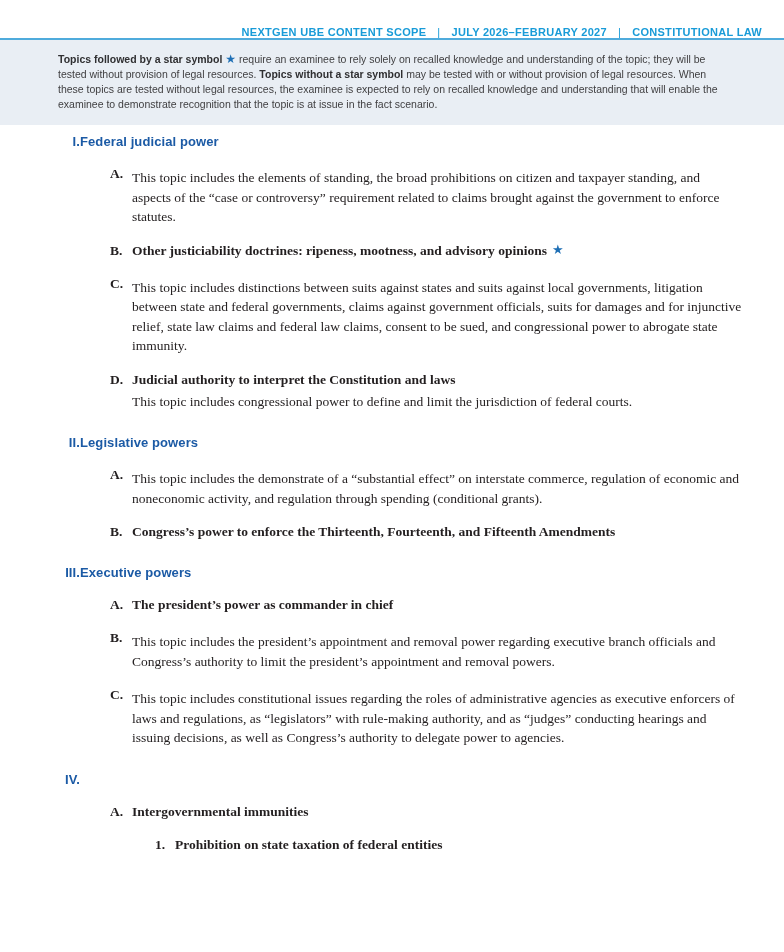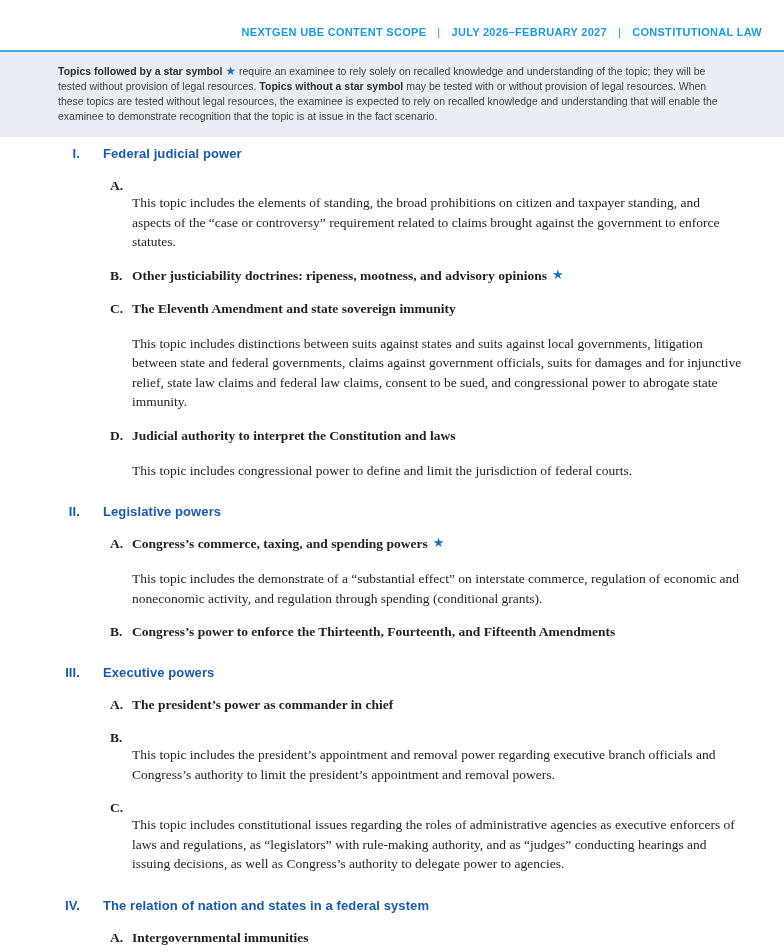--- a/index.html
+++ b/index.html
@@ -20,21 +20,21 @@
     font-weight:bold;
     font-size:11px;
     letter-spacing:0.3px;
     color:#189BD8;
     white-space:nowrap;
   }
   .header .sep { margin:0 11px; font-weight:normal; color:#189BD8; }
 
   
   .notice {
-    margin-top:12px;
+    margin-top:0;
     border-top:2px solid #4FABDC;
     background:#E9EEF4;
     padding:12px 56px 13px 58px;
     font-family:"Liberation Sans", sans-serif;
     font-size:10.5px;
     line-height:15px;
     color:#414042;
   }
   .notice b { color:#2f2f31; }
 
@@ -51,31 +51,31 @@
     margin-left:50px;
     margin-bottom:3px;
     font-family:"Liberation Sans", sans-serif;
     font-weight:bold;
     font-size:13px;
     line-height:16px;
     color:#1B5AA5;
     letter-spacing:0.1px;
   }
   .sec-head .num { width:30px; flex-shrink:0; text-align:right; }
-  .sec-head .sec-title { margin-left:23px; }
+  .sec-head .sec-title { }
 
   .topic { display:flex; margin-left:110px; margin-top:15px; }
   .t-label {
     width:22px; flex-shrink:0;
     font-weight:bold; font-size:13.5px; line-height:18px;
     color:#231F20;
   }
   .t-content { flex:1; min-width:0; }
   .t-title { font-weight:bold; font-size:13.5px; line-height:18px; color:#231F20; }
-  .t-body { font-size:13.5px; line-height:19.5px; margin-top:16px; color:#262223; }
+  .t-body { font-size:13.5px; line-height:19.5px; margin-top:3px; color:#262223; }
 
   .sub { display:flex; margin-left:23px; margin-top:15px; }
   .sub .t-label { width:20px; }
 </style>
 </head>
 <body>
 
 <div class="page">
 
   <div class="header">
@@ -101,42 +101,40 @@
       </div>
       <div class="topic">
         <span class="t-label">B.</span>
         <div class="t-content">
           <div class="t-title"><span>Other justiciability doctrines: ripeness, mootness, and advisory opinions</span><span class="star">★</span></div>
         </div>
       </div>
       <div class="topic">
         <span class="t-label">C.</span>
         <div class="t-content">
-          <div class="t-title">The Eleventh Amendment and state sovereign immunity</div>
           <div class="t-body">This topic includes distinctions between suits against states and suits against local governments, litigation between state and federal governments, claims against government officials, suits for damages and for injunctive relief, state law claims and federal law claims, consent to be sued, and congressional power to abrogate state immunity.</div>
         </div>
       </div>
       <div class="topic">
         <span class="t-label">D.</span>
         <div class="t-content">
           <div class="t-title">Judicial authority to interpret the Constitution and laws</div>
           <div class="t-body">This topic includes congressional power to define and limit the jurisdiction of federal courts.</div>
         </div>
       </div>
     </div>
 
     <div class="sec">
       <div class="sec-head">
         <span class="num">II.</span>
         <span class="sec-title">Legislative powers</span>
       </div>
       <div class="topic">
         <span class="t-label">A.</span>
         <div class="t-content">
-          <div class="t-title"><span>Congress’s commerce, taxing, and spending powers</span><span class="star">★</span></div>
           <div class="t-body">This topic includes the demonstrate of a “substantial effect” on interstate commerce, regulation of economic and noneconomic activity, and regulation through spending (conditional grants).</div>
         </div>
       </div>
       <div class="topic">
         <span class="t-label">B.</span>
         <div class="t-content">
           <div class="t-title">Congress’s power to enforce the Thirteenth, Fourteenth, and Fifteenth Amendments</div>
         </div>
       </div>
     </div>
@@ -162,21 +160,20 @@
         <span class="t-label">C.</span>
         <div class="t-content">
           <div class="t-body">This topic includes constitutional issues regarding the roles of administrative agencies as executive enforcers of laws and regulations, as “legislators” with rule-making authority, and as “judges” conducting hearings and issuing decisions, as well as Congress’s authority to delegate power to agencies.</div>
         </div>
       </div>
     </div>
 
     <div class="sec">
       <div class="sec-head">
         <span class="num">IV.</span>
-        <span class="sec-title">The relation of nation and states in a federal system</span>
       </div>
       <div class="topic">
         <span class="t-label">A.</span>
         <div class="t-content">
           <div class="t-title">Intergovernmental immunities</div>
           <div class="sub">
             <span class="t-label">1.</span>
             <div class="t-content">
               <div class="t-title">Prohibition on state taxation of federal entities</div>
             </div>

